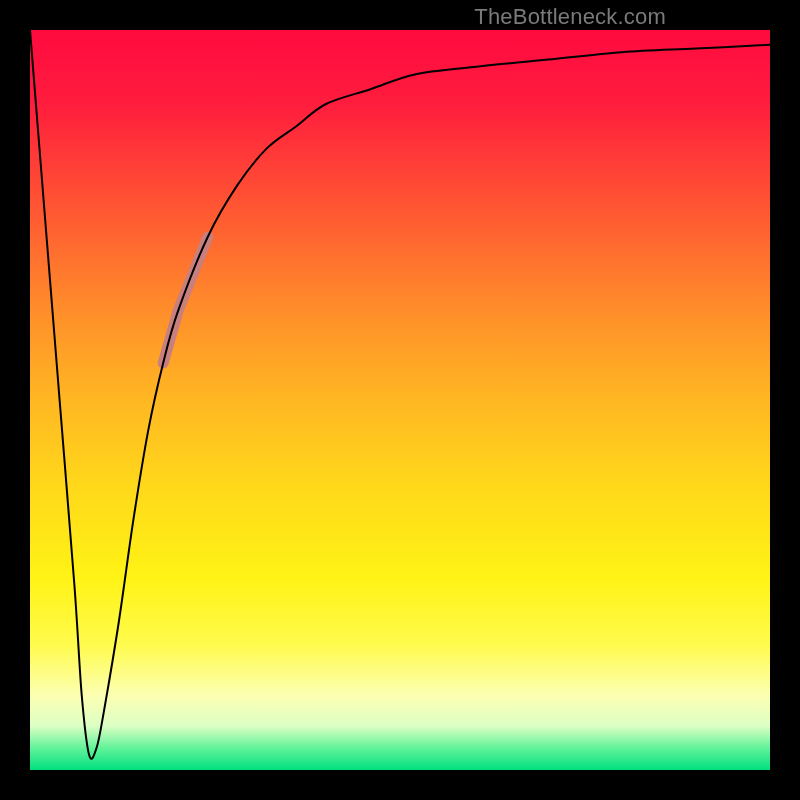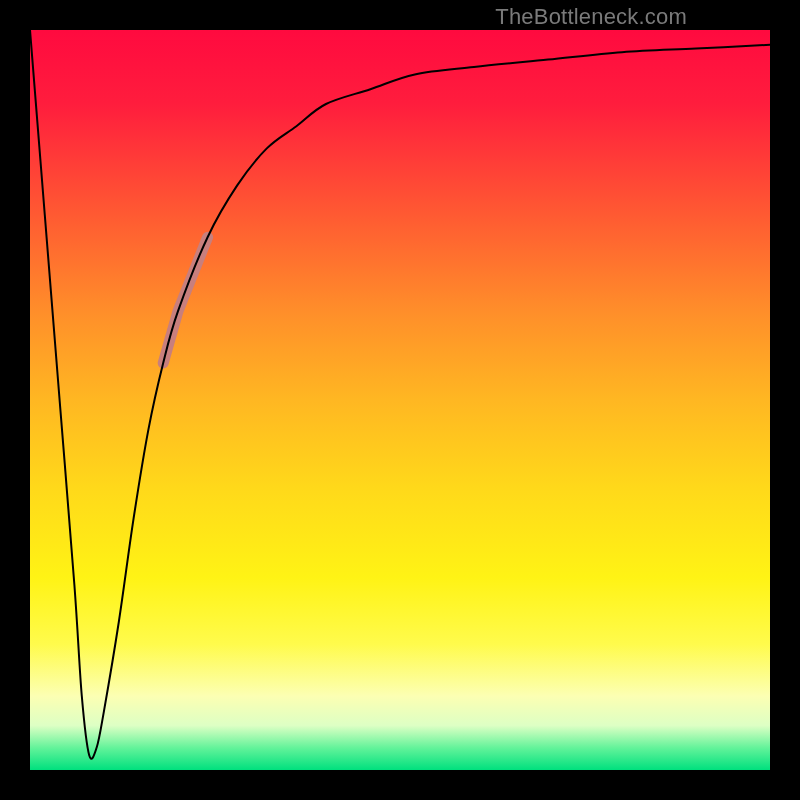--- a/index.html
+++ b/index.html
@@ -8,21 +8,20 @@
     width: 800px;
     height: 800px;
     overflow: hidden;
     background: #000;
     font-family: Arial, Helvetica, sans-serif;
   }
   .wrap {
     position: relative;
     width: 696px;
     height: 800px;
-    padding-left: 21px;
   }
   .plot-area {
     position: absolute;
     left: 30px;
     top: 30px;
     width: 740px;
     height: 740px;
   }
   .gradient-bg {
     position: absolute;

